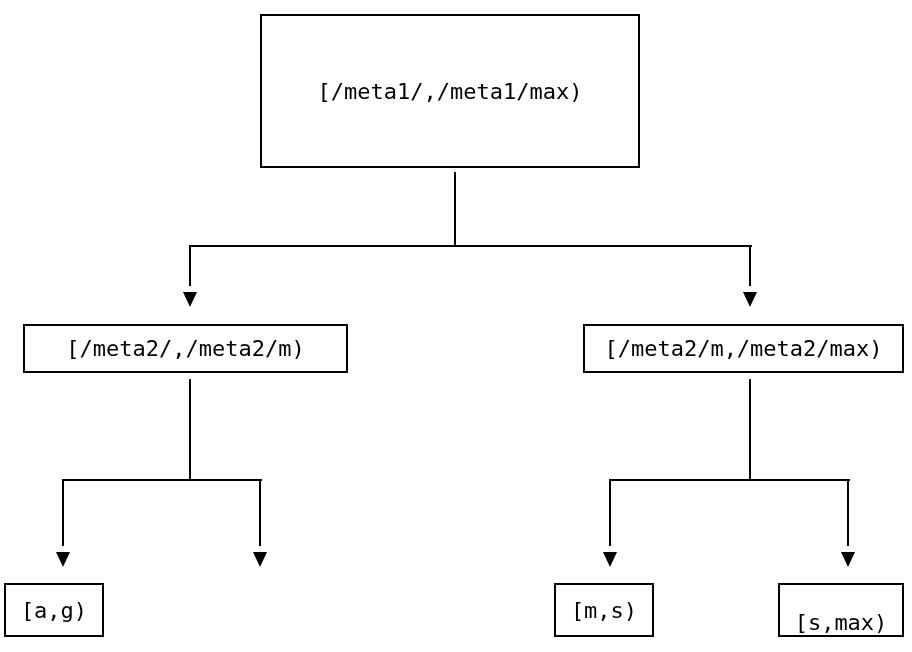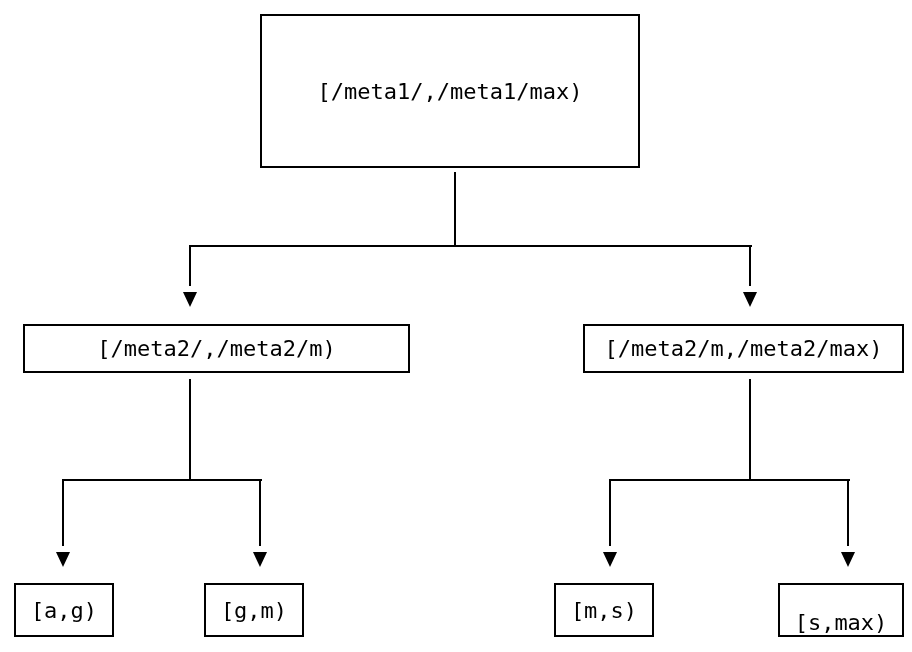--- a/index.html
+++ b/index.html
@@ -36,23 +36,23 @@
     position: absolute;
     width: 0;
     height: 0;
     border-left: 7px solid transparent;
     border-right: 7px solid transparent;
     border-top: 15px solid #000000;
   }
 
   
   #node-root      { left: 260px; top: 14px;  width: 380px; height: 154px; }
-  #node-left      { left: 23px;  top: 324px; width: 387px; height: 49px; justify-content: center; }
+  #node-left      { left: 23px;  top: 324px; width: 325px; height: 49px; justify-content: center; }
   #node-right     { left: 583px; top: 324px; width: 321px; height: 49px; text-align: right; }
-  #node-leaf-ag   { left: 14px;   top: 583px; width: 100px; height: 54px; }
+  #node-leaf-ag   { left: 4px;   top: 583px; width: 100px; height: 54px; }
   #node-leaf-gm   { left: 204px; top: 583px; width: 100px; height: 54px; }
   #node-leaf-ms   { left: 554px; top: 583px; width: 100px; height: 54px; text-align: right; }
   #node-leaf-smax { left: 778px; top: 583px; width: 126px; height: 54px; align-items: flex-end; }
 
   
   #edge-root-stem      { left: 454px; top: 172px; width: 2px;   height: 75px; }
   #edge-top-horiz      { left: 189px; top: 245px; width: 563px; height: 2px; }
   #edge-top-drop-left  { left: 189px; top: 247px; width: 2px;   height: 39px; }
   #edge-top-drop-right { left: 749px; top: 247px; width: 2px;   height: 39px; }
   #arrow-top-left      { left: 183px; top: 292px; }
@@ -84,23 +84,20 @@
   </div>
   <div class="node" id="node-left">
     <span>[/meta2/,/meta2/m)</span>
   </div>
   <div class="node" id="node-right">
     <span>[/meta2/m,/meta2/max)</span>
   </div>
   <div class="node" id="node-leaf-ag">
     <span>[a,g)</span>
   </div>
-  <div class="node" id="node-leaf-gm">
-    <span>[g,m)</span>
-  </div>
   <div class="node" id="node-leaf-ms">
     <span>[m,s)</span>
   </div>
   <div class="node" id="node-leaf-smax">
     <span>[s,max)</span>
   </div>
 
   <div class="edge" id="edge-root-stem"></div>
   <div class="edge" id="edge-top-horiz"></div>
   <div class="edge" id="edge-top-drop-left"></div>

